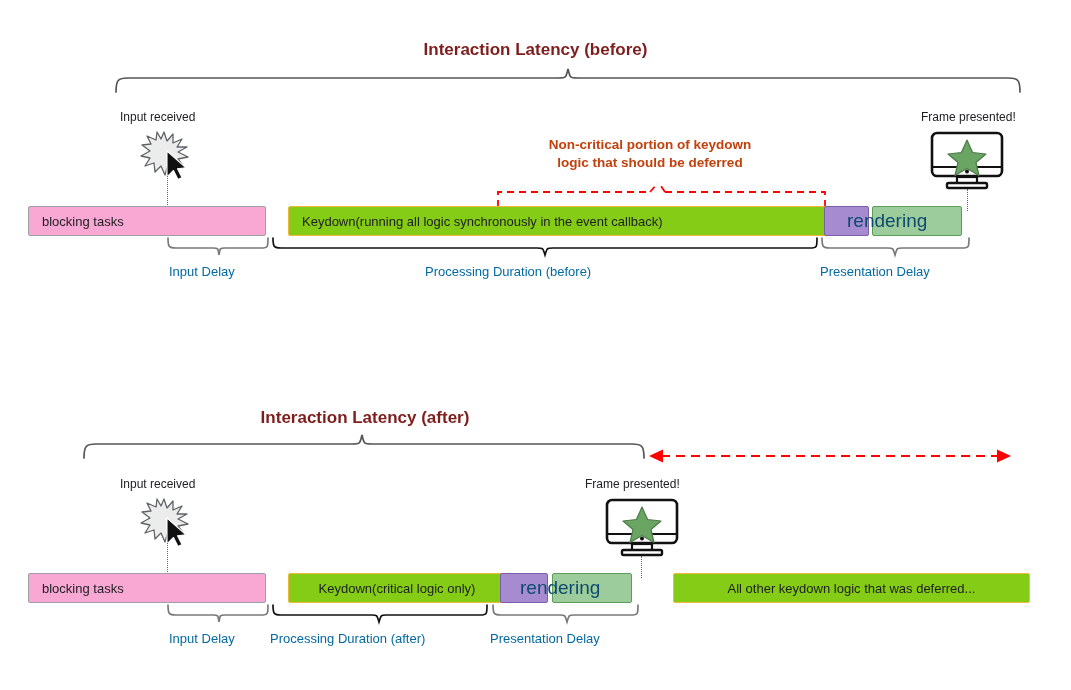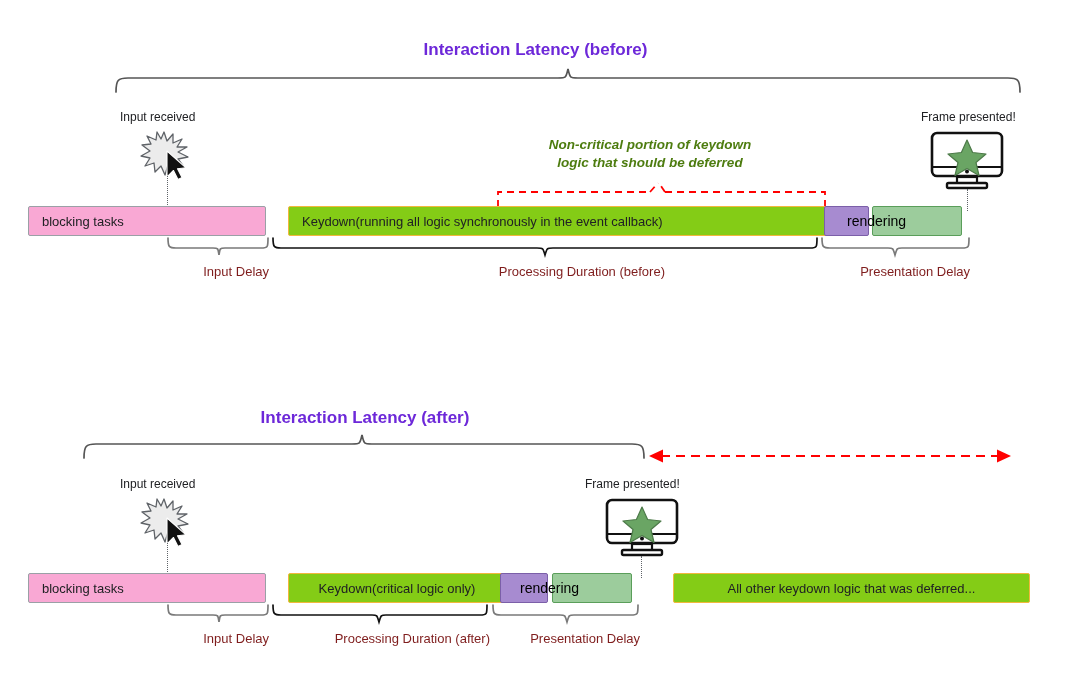--- a/index.html
+++ b/index.html
@@ -9,31 +9,31 @@
     font-family:"Liberation Sans","DejaVu Sans",sans-serif;
     color:#202124;
     overflow:hidden;
     position:relative;
   }
   .stage{position:absolute;left:0;top:0;width:1071px;height:690px;}
   .abs{position:absolute;}
 
   
   .diagram-title{
-    font-size:17px;font-weight:bold;color:#6d28d9;
+    font-size:17px;font-weight:bold;color:#7f1d1d;
     text-align:center;white-space:nowrap;
   }
 
   
   .evt-label{font-size:12px;color:#202124;white-space:nowrap;}
-  .phase-label{font-size:13px;color:#7f1d1d;white-space:nowrap;text-align:right;}
+  .phase-label{font-size:13px;color:#0369a1;white-space:nowrap;text-align:left;}
 
   
   .red-note{
-    color:#4d7c0f;font-size:13.5px;font-weight:bold;font-style:italic;
+    color:#c2410c;font-size:13.5px;font-weight:bold;
     text-align:center;line-height:1.3;white-space:nowrap;
   }
 
   
   .bar{
     position:absolute;height:30px;box-sizing:border-box;
     border-radius:2px;display:flex;align-items:center;
     font-size:13px;white-space:nowrap;
   }
   .bar-blocking{
@@ -41,21 +41,21 @@
     padding-left:13px;color:#202124;
   }
   .bar-keydown{
     background:#84cc16;border:1px solid #f2b73d;
     padding-left:13px;color:#202124;margin-left:18px;
   }
   .bar-keydown.center{justify-content:center;padding-left:0;}
   .bar-purple{background:#a78bd0;border:1px solid #7b5fa8;}
   .bar-green{background:#9ccc9c;border:1px solid #5a9e5a;}
   .bar-label-overlay{
-    position:absolute;font-size:14px;color:#000000;white-space:nowrap;
+    position:absolute;font-size:19px;color:#0c4a6e;white-space:nowrap;
     line-height:30px;z-index:5;
   }
   .ital{}
 
   
   .vdot{
     position:absolute;width:0;border-left:1.6px dotted #5f6368;
   }
 
   svg{overflow:visible;display:block;}

